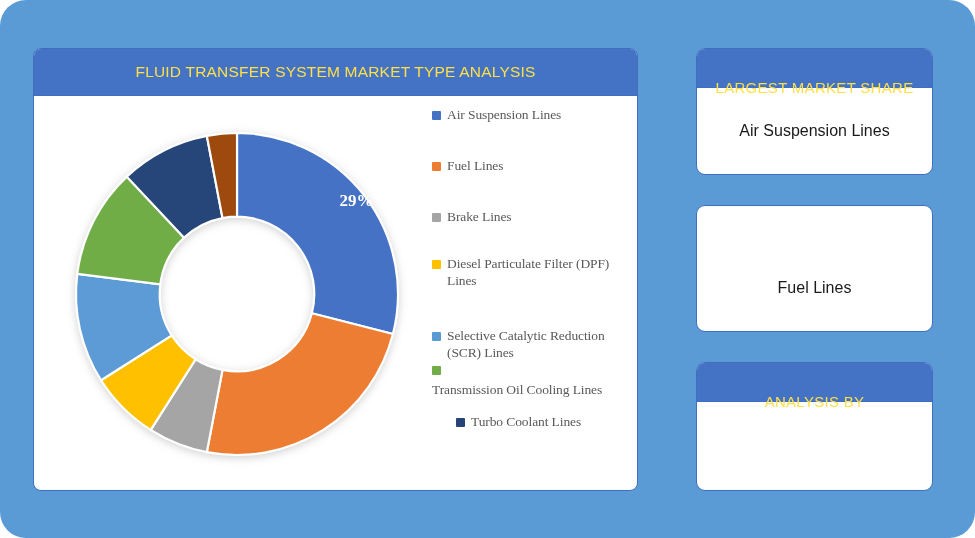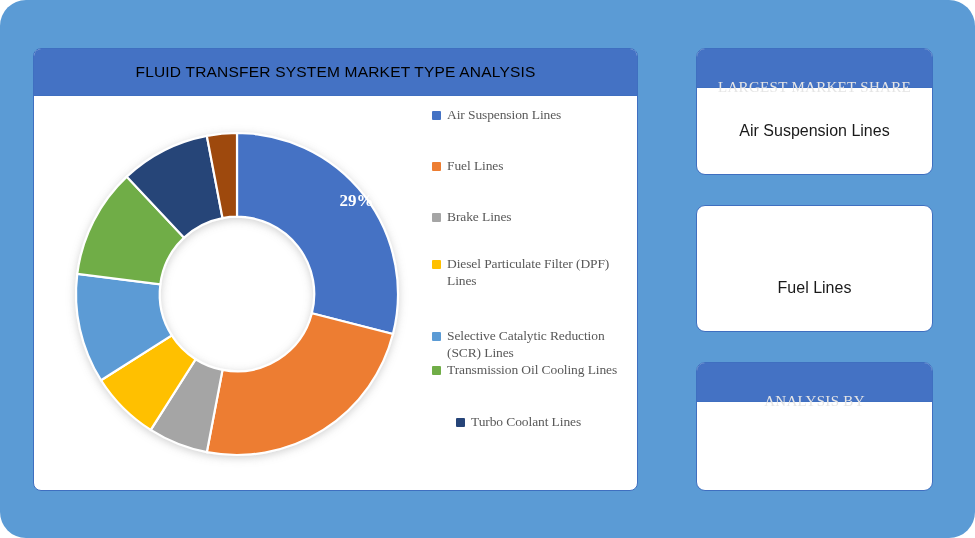--- a/index.html
+++ b/index.html
@@ -49,21 +49,21 @@
     height: 48px;
     background: #4472c4;
     border: 1px solid #3f6fc0;
     border-radius: 8px 8px 0 0;
     box-sizing: border-box;
     display: flex;
     align-items: center;
     justify-content: center;
   }
   .chart-header-title {
-    color: #000000;
+    color: #fde047;
     font-size: 15.5px;
     font-weight: 400;
     letter-spacing: 0.2px;
     font-family: "Liberation Sans", sans-serif;
     text-align: center;
     white-space: nowrap;
   }
   .chart-body {
     position: absolute;
     left: 0;
@@ -136,26 +136,26 @@
     height: 40px;
     background: #4472c4;
     border: 1px solid #3f6fc0;
     border-radius: 9px 9px 0 0;
     box-sizing: border-box;
     display: flex;
     align-items: center;
     justify-content: center;
   }
   .card-header-title {
-    color: #e5e5e5;
+    color: #fde047;
     font-size: 15px;
     font-weight: 400;
     letter-spacing: 0.3px;
     white-space: nowrap;
-    font-family: Liberation Serif, serif;
+    font-family: Liberation Sans, sans-serif;
     margin-top: 38px;
   }
   .card-body {
     position: absolute;
     left: 0;
     top: 39px;
     right: 0;
     bottom: 0;
     display: flex;
     align-items: center;
@@ -232,21 +232,21 @@
             <span class="legend-label">Brake Lines</span>
           </div>
           <div class="legend-item" style="top: 154px;">
             <span class="legend-marker" style="background: rgb(255, 192, 0);"></span>
             <span class="legend-label">Diesel Particulate Filter (DPF) Lines</span>
           </div>
           <div class="legend-item" style="top: 226px;">
             <span class="legend-marker" style="background: rgb(91, 155, 213);"></span>
             <span class="legend-label">Selective Catalytic Reduction (SCR) Lines</span>
           </div>
-          <div class="legend-item" style="top: 260px;">
+          <div class="legend-item" style="top: 260px; flex-direction: column;">
             <span class="legend-marker" style="background: rgb(112, 173, 71);"></span>
             <span class="legend-label">Transmission Oil Cooling Lines</span>
           </div>
           <div class="legend-item" style="top: 312px; margin-left: 24px;">
             <span class="legend-marker" style="background: rgb(38, 68, 120);"></span>
             <span class="legend-label">Turbo Coolant Lines</span>
           </div>
           <div class="legend-item" style="top: 363px; margin-top: 47px;">
             <span class="legend-marker" style="background: rgb(158, 72, 14);"></span>
             <span class="legend-label">Others</span>

